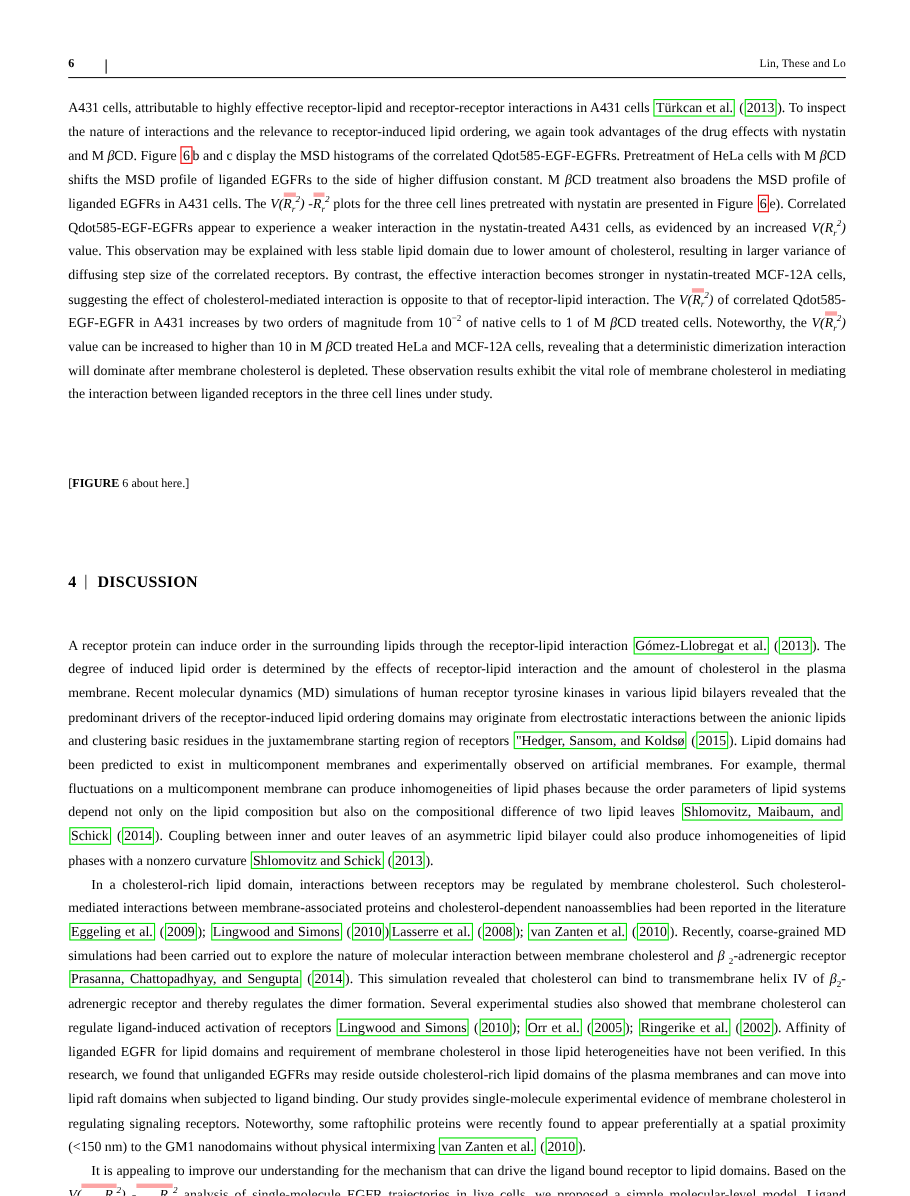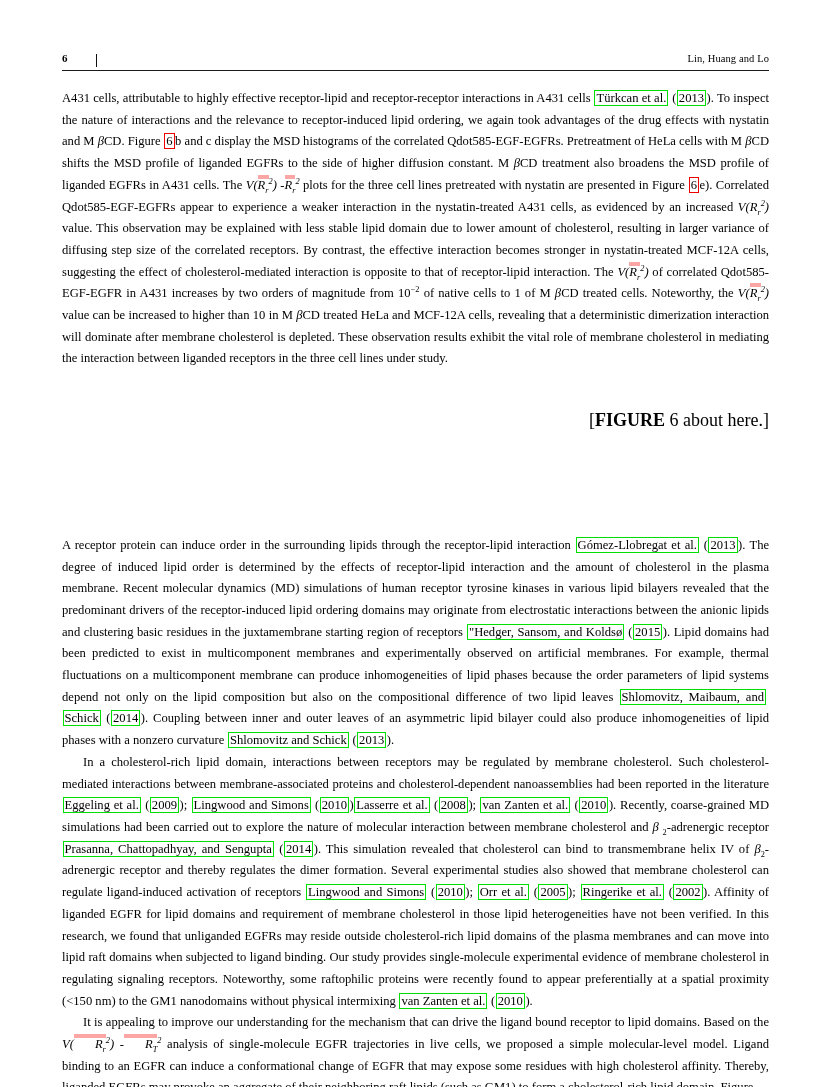--- a/index.html
+++ b/index.html
@@ -69,24 +69,24 @@
     text-align: justify;
     text-justify: inter-word;
   }
   p {
     margin: 0;
     text-align: justify;
   }
   p.indent { text-indent: 21px; }
 
   .fig-note {
-    text-align: right;
-    margin-top: 40px;
+    text-align: left;
+    margin-top: 60px;
     margin-bottom: 0;
-    font-size: 18px;
+    font-size: 11px;
   }
 
   h2.section {
     font-size: 14.6px;
     font-weight: bold;
     margin: 0;
     padding: 0;
     letter-spacing: 0.2px;
   }
   .sec-bar {
@@ -127,32 +127,33 @@
 </head>
 <body>
 
 <div class="page">
 
   <div class="runhead">
     <span class="runhead-left">
       <span class="folio">6</span>
       <span class="folio-rule"></span>
     </span>
-    <span class="runhead-right">Lin, Huang and Lo</span>
+    <span class="runhead-right">Lin, These and Lo</span>
   </div>
   <div class="head-rule"></div>
 
   <div class="col">
 
     <p><span>A431 cells, attributable to highly effective receptor-lipid and receptor-receptor interactions in A431 cells </span><span class="cite">Türkcan et al.</span>&nbsp;(<span class="cite">2013</span>)<span>. To inspect the nature of interactions and the relevance to receptor-induced lipid ordering, we again took advantages of the drug effects with nystatin and M </span><span class="mi">β</span><span>CD. Figure </span><span class="figref">6</span><span>b and c display the MSD histograms of the correlated Qdot585-EGF-EGFRs. Pretreatment of HeLa cells with M </span><span class="mi">β</span><span>CD shifts the MSD profile of liganded EGFRs to the side of higher diffusion constant. M </span><span class="mi">β</span><span>CD treatment also broadens the MSD profile of liganded EGFRs in A431 cells. The </span><span class="vr"><span class="mi">V</span>(<span class="ov"><span class="mi">R</span><sub class="sm mi">r</sub></span><sup class="sm">2</sup>) <span>-</span><span class="ov"><span class="mi">R</span><sub class="sm mi">r</sub></span><sup class="sm">2</sup></span><span> plots for the three cell lines pretreated with nystatin are presented in Figure </span><span class="figref">6</span><span>e). Correlated Qdot585-EGF-EGFRs appear to experience a weaker interaction in the nystatin-treated A431 cells, as evidenced by an increased </span><span class="vr"><span class="mi">V</span>(<span class="mi">R</span><sub class="sm mi">r</sub><sup class="sm">2</sup>)</span><span> value. This observation may be explained with less stable lipid domain due to lower amount of cholesterol, resulting in larger variance of diffusing step size of the correlated receptors. By contrast, the effective interaction becomes stronger in nystatin-treated MCF-12A cells, suggesting the effect of cholesterol-mediated interaction is opposite to that of receptor-lipid interaction. The </span><span class="vr"><span class="mi">V</span>(<span class="ov"><span class="mi">R</span><sub class="sm mi">r</sub></span><sup class="sm">2</sup>)</span><span> of correlated Qdot585-EGF-EGFR in A431 increases by two orders of magnitude from </span><span><span>10</span><sup class="sm">−2</sup></span><span> of native cells to 1 of M </span><span class="mi">β</span><span>CD treated cells. Noteworthy, the </span><span class="vr"><span class="mi">V</span>(<span class="ov"><span class="mi">R</span><sub class="sm mi">r</sub></span><sup class="sm">2</sup>)</span><span> value can be increased to higher than 10 in M </span><span class="mi">β</span><span>CD treated HeLa and MCF-12A cells, revealing that a deterministic dimerization interaction will dominate after membrane cholesterol is depleted. These observation results exhibit the vital role of membrane cholesterol in mediating the interaction between liganded receptors in the three cell lines under study.</span></p>
 
     <p class="fig-note"><span>[</span><b>FIGURE</b><span> 6 about here.]</span></p>
 
     <div class="sp-before-head"></div>
 
+    <h2 class="section"><span>4</span><span class="sec-bar">|</span><span>DISCUSSION</span></h2>
 
     <div class="sp-after-head"></div>
 
     <p><span>A receptor protein can induce order in the surrounding lipids through the receptor-lipid interaction </span><span class="cite">Gómez-Llobregat et al.</span>&nbsp;(<span class="cite">2013</span>)<span>. The degree of induced lipid order is determined by the effects of receptor-lipid interaction and the amount of cholesterol in the plasma membrane. Recent molecular dynamics (MD) simulations of human receptor tyrosine kinases in various lipid bilayers revealed that the predominant drivers of the receptor-induced lipid ordering domains may originate from electrostatic interactions between the anionic lipids and clustering basic residues in the juxtamembrane starting region of receptors </span><span class="cite">"Hedger, Sansom, and Koldsø</span>&nbsp;(<span class="cite">2015</span>)<span>. Lipid domains had been predicted to exist in multicomponent membranes and experimentally observed on artificial membranes. For example, thermal fluctuations on a multicomponent membrane can produce inhomogeneities of lipid phases because the order parameters of lipid systems depend not only on the lipid composition but also on the compositional difference of two lipid leaves </span><span class="cite">Shlomovitz, Maibaum, and Schick</span>&nbsp;(<span class="cite">2014</span>)<span>. Coupling between inner and outer leaves of an asymmetric lipid bilayer could also produce inhomogeneities of lipid phases with a nonzero curvature </span><span class="cite">Shlomovitz and Schick</span>&nbsp;(<span class="cite">2013</span>)<span>.</span></p>
 
     <p class="indent"><span>In a cholesterol-rich lipid domain, interactions between receptors may be regulated by membrane cholesterol. Such cholesterol-mediated interactions between membrane-associated proteins and cholesterol-dependent nanoassemblies had been reported in the literature </span><span class="cite">Eggeling et al.</span>&nbsp;(<span class="cite">2009</span>)<span>;  </span><span class="cite">Lingwood and Simons</span>&nbsp;(<span class="cite">2010</span>)<span></span><span class="cite">Lasserre et al.</span>&nbsp;(<span class="cite">2008</span>)<span>;  </span><span class="cite">van Zanten et al.</span>&nbsp;(<span class="cite">2010</span>)<span>. Recently, coarse-grained MD simulations had been carried out to explore the nature of molecular interaction between membrane cholesterol and </span><span class="mi">β</span>&nbsp;<sub class="sm">2</sub><span>-adrenergic receptor </span><span class="cite">Prasanna, Chattopadhyay, and Sengupta</span>&nbsp;(<span class="cite">2014</span>)<span>. This simulation revealed that cholesterol can bind to transmembrane helix IV of </span><span class="mi">β</span><sub class="sm">2</sub><span>-adrenergic receptor and thereby regulates the dimer formation. Several experimental studies also showed that membrane cholesterol can regulate ligand-induced activation of receptors </span><span class="cite">Lingwood and Simons</span>&nbsp;(<span class="cite">2010</span>)<span>;  </span><span class="cite">Orr et al.</span>&nbsp;(<span class="cite">2005</span>)<span>;  </span><span class="cite">Ringerike et al.</span>&nbsp;(<span class="cite">2002</span>)<span>. Affinity of liganded EGFR for lipid domains and requirement of membrane cholesterol in those lipid heterogeneities have not been verified. In this research, we found that unliganded EGFRs may reside outside cholesterol-rich lipid domains of the plasma membranes and can move into lipid raft domains when subjected to ligand binding. Our study provides single-molecule experimental evidence of membrane cholesterol in regulating signaling receptors. Noteworthy, some raftophilic proteins were recently found to appear preferentially at a spatial proximity (&lt;150 nm) to the GM1 nanodomains without physical intermixing </span><span class="cite">van Zanten et al.</span>&nbsp;(<span class="cite">2010</span>)<span>.</span></p>
 
     <p class="indent"><span>It is appealing to improve our understanding for the mechanism that can drive the ligand bound receptor to lipid domains. Based on the </span><span class="vr"><span class="mi">V</span>(<span class="ov"><span class="mi">R</span><sub class="sm mi">r</sub></span><sup class="sm">2</sup>) <span>-</span><span class="ov"><span class="mi">R</span><sub class="sm mi">T</sub></span><sup class="sm">2</sup></span><span> analysis of single-molecule EGFR trajectories in live cells, we proposed a simple molecular-level model. Ligand binding to an EGFR can induce a conformational change of EGFR that may expose some residues with high cholesterol affinity. Thereby, liganded EGFRs may provoke an aggregate of their neighboring raft lipids (such as GM1) to form a cholesterol-rich lipid domain. Figure </span></p>
 
   </div>

